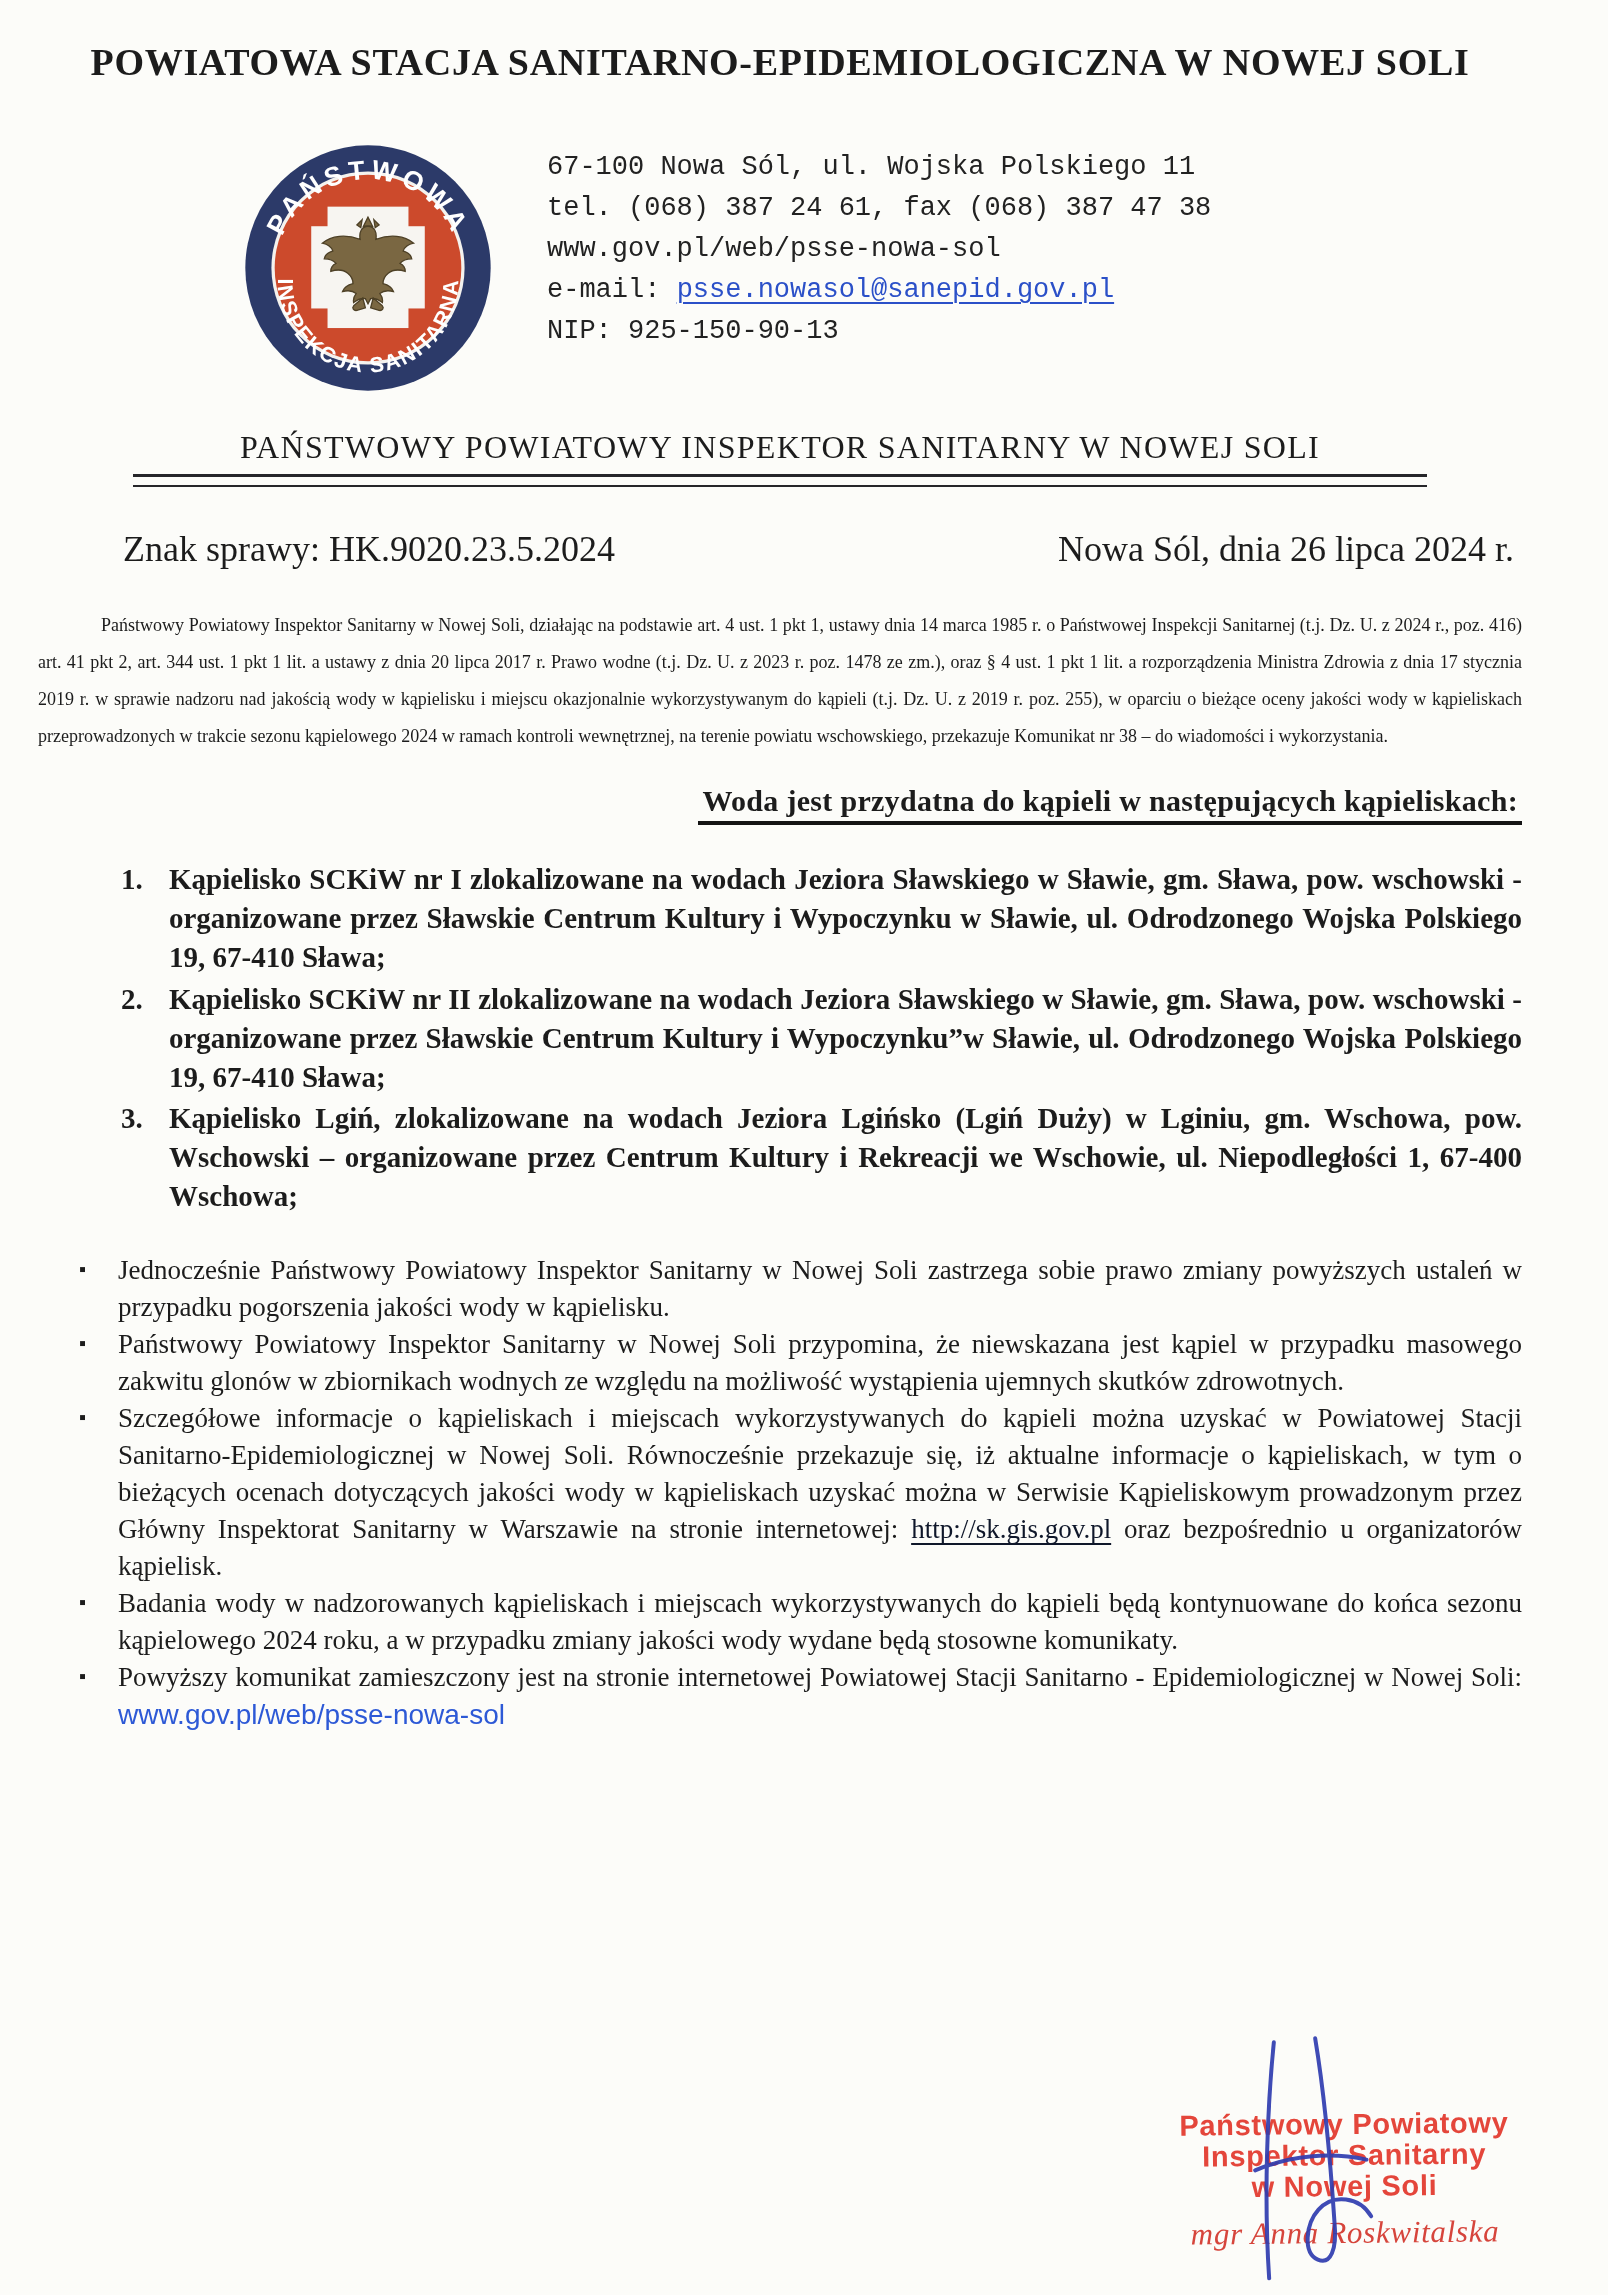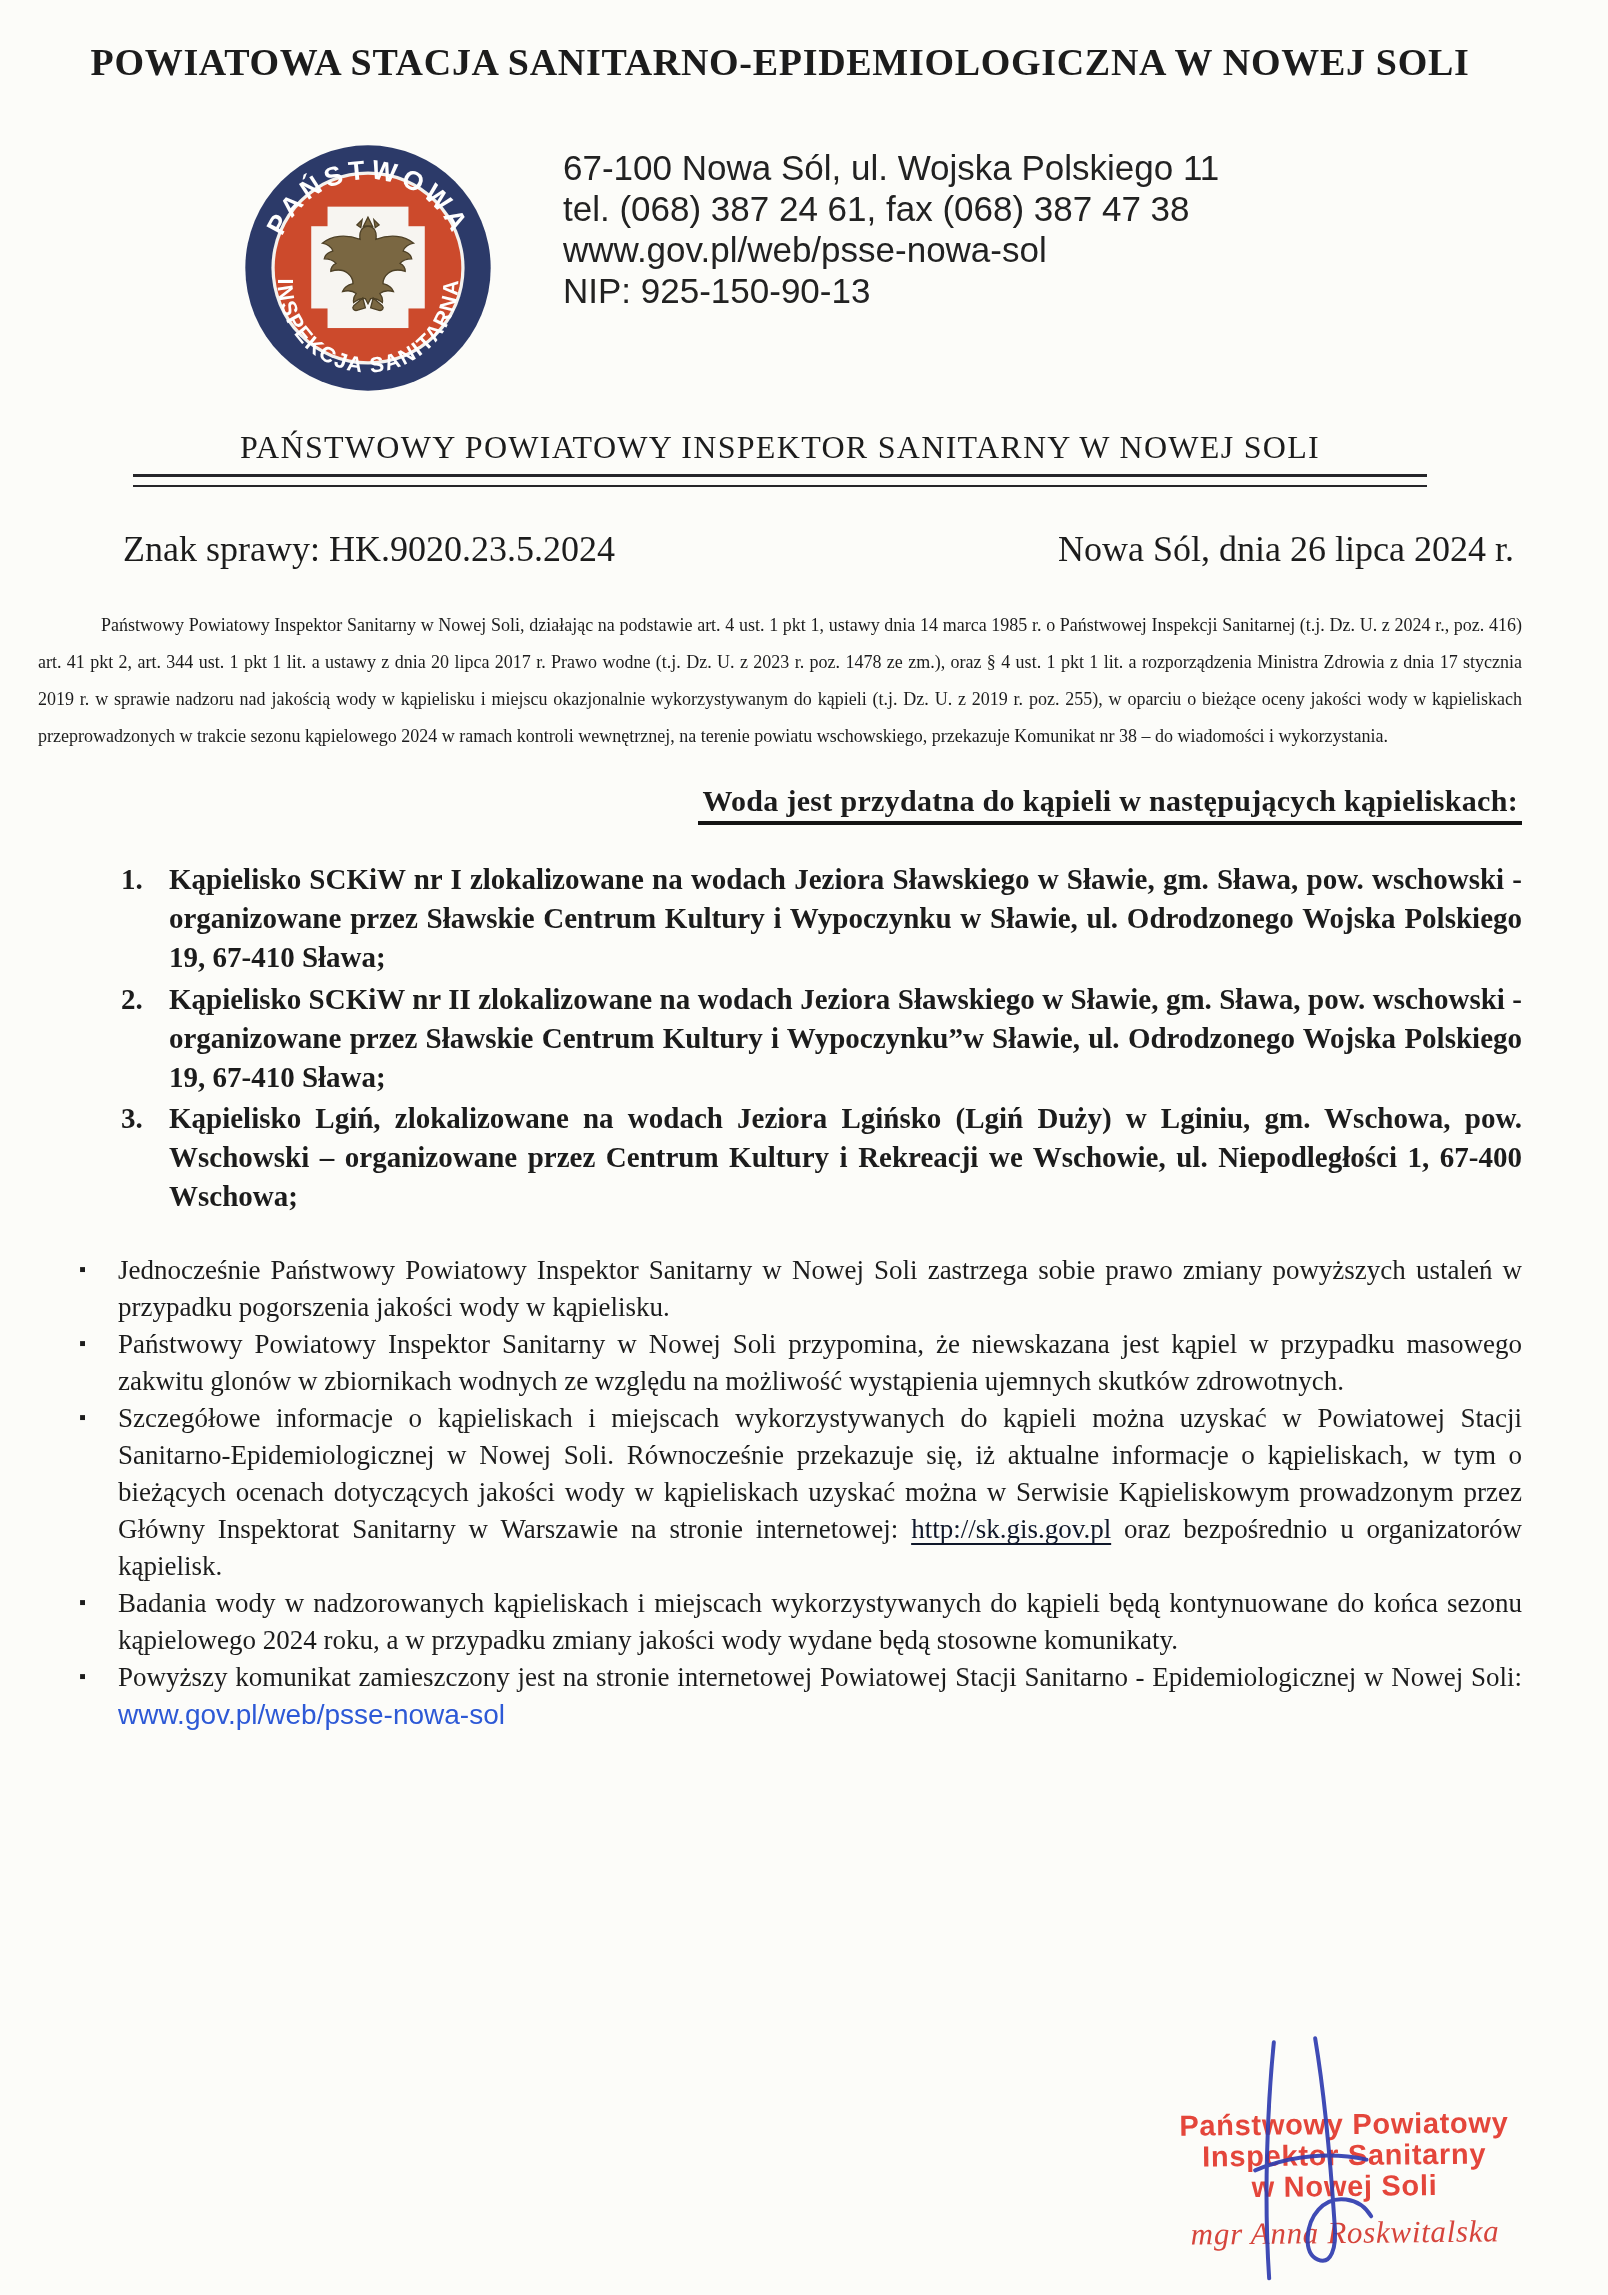--- a/index.html
+++ b/index.html
@@ -23,24 +23,24 @@
     letter-spacing:0.7px;
     white-space:nowrap;
   }
   .header-row{
     display:flex;
     align-items:flex-start;
     margin:60px 0 0 206px;
   }
   .logo{width:248px;height:248px;flex:none;}
   .contact{
-    margin-left:71px;
+    margin-left:55px;
     padding-top:2.7px;
-    font-family:Liberation Sans, sans-serif;
-    font-size:35px;
+    font-family:Liberation Mono, monospace;
+    font-size:27px;
     line-height:41px;
     color:#222;
     white-space:nowrap;
   }
   .contact .email-link{color:#2b50c8;text-decoration:underline;text-decoration-thickness:2px;text-underline-offset:4.7px;}
   .contact .epuap{display:inline-block;border-bottom:2.7px solid #1d1d1d;padding-bottom:2px;}
 
   
   .office-title{
     margin-top:37px;
@@ -195,20 +195,21 @@
         </text>
         <text class="logo-ring-text" font-size="33" letter-spacing="3">
           <textPath href="#arcBottom" startOffset="50%" text-anchor="middle">INSPEKCJA SANITARNA</textPath>
         </text>
       </svg>
 
       <div class="contact">
         <div>67-100 Nowa Sól, ul. Wojska Polskiego 11</div>
         <div>tel. (068) 387 24 61, fax (068) 387 47 38</div>
         <div>www.gov.pl/web/psse-nowa-sol</div>
+        <div><span>e-mail: </span><a href="#" class="email-link">psse.nowasol@sanepid.gov.pl</a></div>
         <div>NIP: 925-150-90-13</div>
       </div>
     </div>
 
     <div class="office-title">PAŃSTWOWY POWIATOWY INSPEKTOR SANITARNY W NOWEJ SOLI</div>
     <div class="double-rule"></div>
 
     <div class="meta-row">
       <span>Znak sprawy: HK.9020.23.5.2024</span>
       <span>Nowa Sól, dnia 26 lipca 2024 r.</span>

